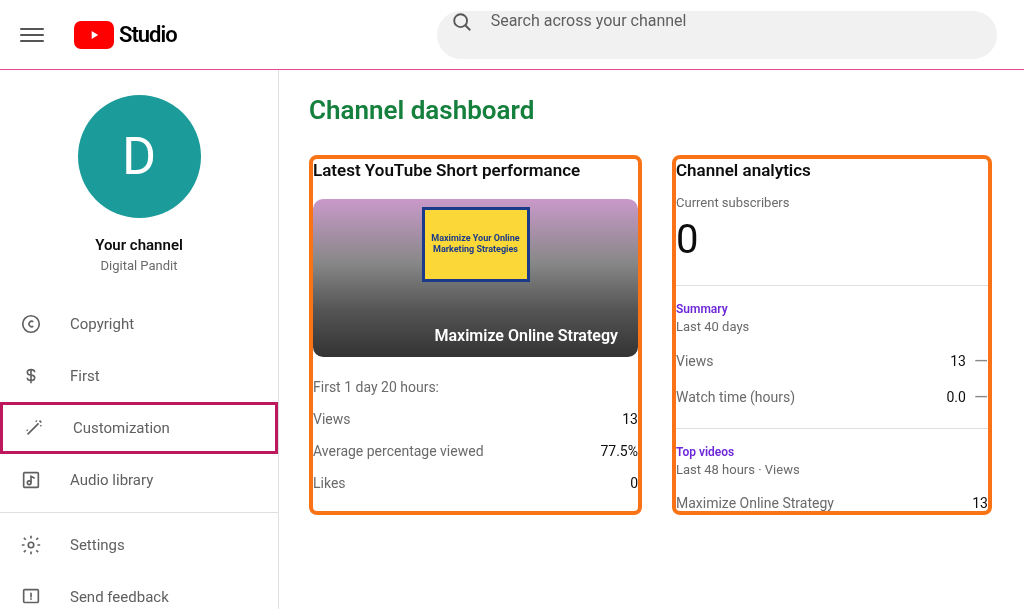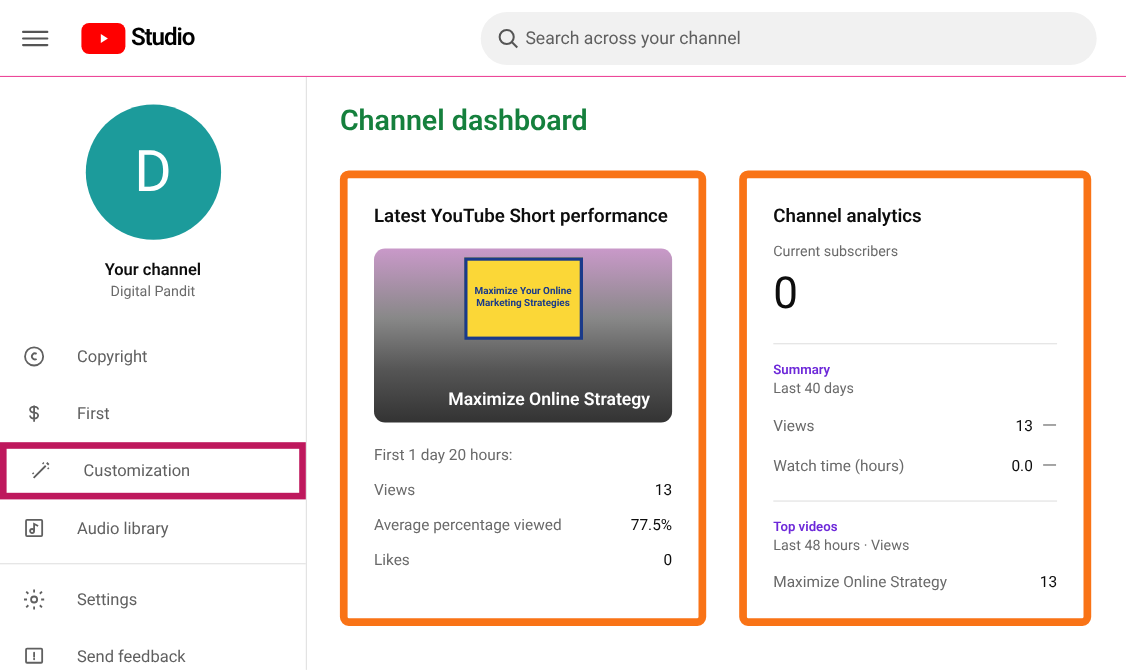--- a/index.html
+++ b/index.html
@@ -61,23 +61,23 @@
       letter-spacing: -1px;
       color: #000;
     }
     .search-bar {
       margin-left: 240px;
       background: #f1f1f1;
       border-radius: 28px;
       height: 48px;
       width: 560px;
       display: flex;
-      align-items: center;
+      align-items: flex-start;
       padding: 0 14px;
-      gap: 5px;
+      gap: 18px;
     }
     .search-bar input {
       border: none;
       background: transparent;
       outline: none;
       font-size: 16px;
       flex: 1;
       color: #5f5f5f;
     }
     .search-bar input::placeholder {
@@ -132,21 +132,21 @@
       display: flex;
       align-items: center;
       padding: 0 20px;
       gap: 28px;
       cursor: pointer;
       color: #606060;
       font-size: 15px;
     }
     .nav-item svg { width: 22px; height: 22px; fill: none; stroke: #606060; stroke-width: 1.8; }
     .nav-item-highlight {
-      border: 6px solid #be185d;
+      border: 3px solid #be185d;
     }
     .nav-divider {
       height: 1px;
       background: #e0e0e0;
       margin: 6px 0;
     }
     .content {
       flex: 1;
       padding: 25px 30px;
       overflow-y: auto;
@@ -155,23 +155,22 @@
       font-size: 26px;
       font-weight: 600;
       color: #15803d;
       margin-bottom: 30px;
     }
     .cards {
       display: flex;
       gap: 30px;
     }
     .card {
-      border: 7px solid #f97316;
+      border: 4px solid #f97316;
       border-radius: 8px;
-      padding: 24px;
       background: #fff;
     }
     .card-latest {
       width: 333px;
     }
     .card-analytics {
       width: 320px;
     }
     .card-title {
       font-size: 17px;

